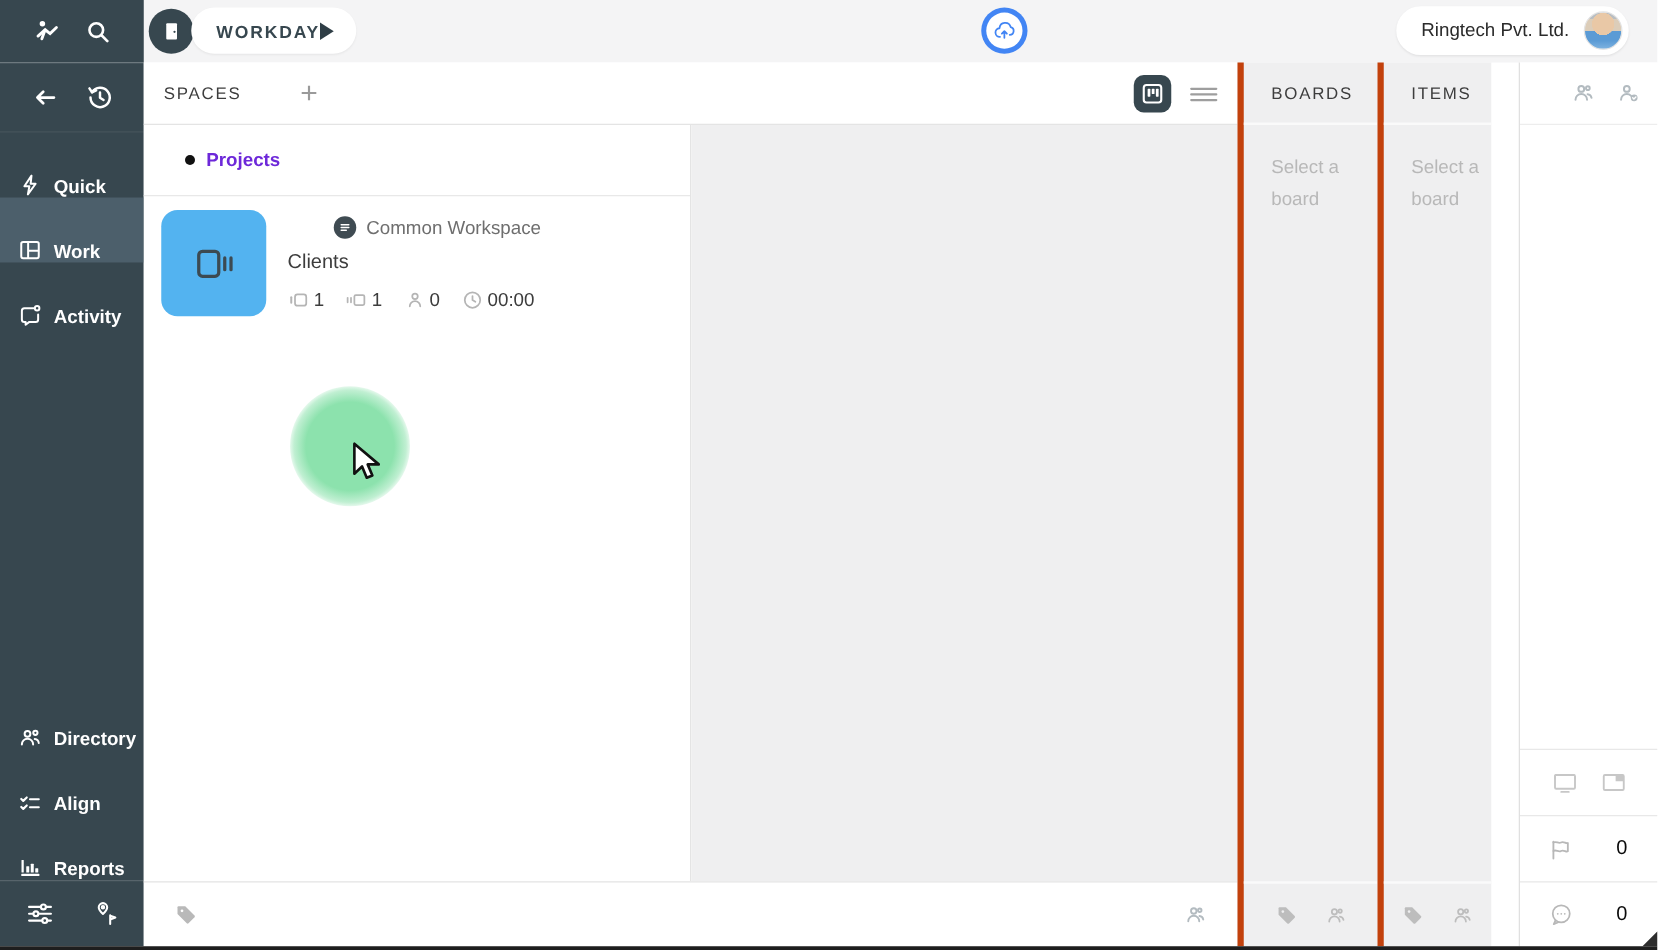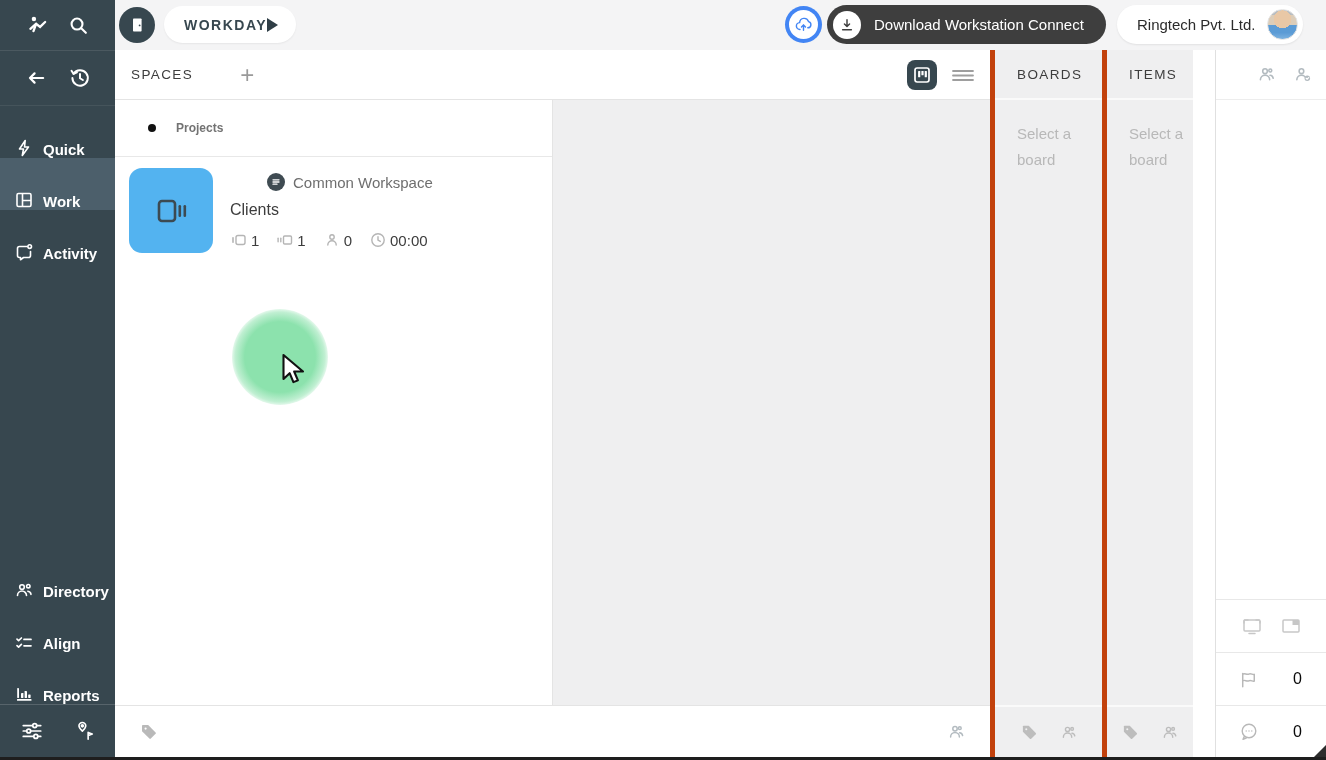--- a/index.html
+++ b/index.html
@@ -7,21 +7,21 @@
   body { font-family:"Liberation Sans", sans-serif; background:#fff; position:relative; }
   .app { position:absolute; inset:0; width:1326px; height:760px; background:#fff; }
 
   
   .topbar { position:absolute; left:0; top:0; width:1326px; height:50px; background:#f4f4f5; }
   .corner { position:absolute; left:0; top:0; width:115px; height:50px; background:#37474f;
             display:flex; align-items:center; justify-content:center; gap:20px; color:#fff; }
   .corner svg { display:block; }
   .door-badge { position:absolute; left:119px; top:7px; width:36px; height:36px; border-radius:50%;
             background:#37474f; display:flex; align-items:center; justify-content:center; }
-  .workday-pill { position:absolute; left:164px; top:6px; height:37px; border-radius:19px; background:#fff;
+  .workday-pill { position:absolute; left:153px; top:6px; height:37px; border-radius:19px; background:#fff;
             display:flex; align-items:center; padding:0 18px 0 20px;
             box-shadow:0 1px 2px rgba(0,0,0,0.06); cursor:pointer; }
   .workday-pill .wlabel { font-size:14px; font-weight:bold; letter-spacing:1.5px; color:#37474f; }
   .play-tri { width:0; height:0; border-left:11px solid #2f3e46; border-top:7px solid transparent; border-bottom:7px solid transparent; }
 
   .cloud-btn { position:absolute; left:785px; top:6px; width:37px; height:37px; border-radius:50%;
             background:#4285f4; display:flex; align-items:center; justify-content:center; cursor:pointer; }
   .cloud-inner { width:29px; height:29px; border-radius:50%; background:#fff; display:flex; align-items:center; justify-content:center; color:#4285f4; }
   .dl-pill { position:absolute; left:827px; top:5px; height:39px; border-radius:20px; background:#3e3e3e;
             display:flex; align-items:center; gap:13px; padding:0 22px 0 6px; cursor:pointer; }
@@ -57,21 +57,21 @@
   .add-space { margin-left:47px; color:#9a9a9a; font-size:24px; font-weight:300; line-height:1; cursor:pointer; }
   .view-controls { margin-left:auto; display:flex; align-items:center; gap:13px; }
   .kanban-btn { width:30px; height:30px; border-radius:8px; background:#37474f; display:flex;
              align-items:center; justify-content:center; cursor:pointer; }
   .list-btn { color:#9e9e9e; cursor:pointer; display:flex; }
 
   .main-body { flex:1; display:flex; min-height:0; }
   .spaces-panel { width:438px; background:#fff; border-right:1px solid #e4e4e4; }
   .group-row { height:57px; border-bottom:1px solid #e8e8e8; display:flex; align-items:center; cursor:pointer; }
   .group-bullet { width:8px; height:8px; border-radius:50%; background:#111; margin-left:33px; }
-  .group-label { margin-left:20px; font-size:12px; font-weight:bold; color:#737373; }
+  .group-label { margin-left:9px; font-size:15px; font-weight:bold; color:#6d28d9; }
   .space-card { display:flex; padding:11px 14px; cursor:pointer; }
   .space-tile { width:84px; height:85px; border-radius:13px; background:#53b3f0;
              display:flex; align-items:center; justify-content:center; color:#3c4a52; flex:0 0 auto; }
   .space-info { margin-left:17px; padding-top:5px; }
   .ws-row { display:flex; align-items:center; gap:8px;padding-left:37px; }
   .ws-icon { width:18px; height:18px; border-radius:50%; background:#3f4b52; display:flex; align-items:center; justify-content:center; }
   .ws-name { font-size:15px; color:#6e6e6e; }
   .space-name { font-size:16px; color:#3d3d3d; margin-top:10px; }
   .stats-row { display:flex; align-items:center; gap:17px; margin-top:12px; color:#b5b5b5; }
   .stat { display:flex; align-items:center; gap:3px; }
@@ -155,28 +155,20 @@
 
     <div class="cloud-btn">
       <div class="cloud-inner">
         <svg width="19" height="19" viewBox="0 0 20 20" fill="none" stroke="currentColor" stroke-width="1.5" stroke-linecap="round" stroke-linejoin="round">
           <path d="M6.3 15.2a3.6 3.6 0 01-.4-7.2 4.8 4.8 0 019.4-1 3.3 3.3 0 01-.8 6.5"></path>
           <path d="M10 16v-5.2M7.9 12.6L10 10.4l2.1 2.2"></path>
         </svg>
       </div>
     </div>
 
-    <div class="dl-pill">
-      <div class="dl-circle">
-        <svg width="16" height="16" viewBox="0 0 20 20" fill="none" stroke="currentColor" stroke-width="1.8" stroke-linecap="round" stroke-linejoin="round">
-          <path d="M10 3.5v8M6.8 8.7l3.2 3.2 3.2-3.2M4.5 16h11"></path>
-        </svg>
-      </div>
-      <span class="dlabel">Download Workstation Connect</span>
-    </div>
 
     <div class="account-pill">
       <span class="alabel">Ringtech Pvt. Ltd.</span>
       <span class="avatar"></span>
     </div>
   </div>
 
   <div class="sidebar">
     <div class="side-history">
       <span style="display:flex;cursor:pointer;">

